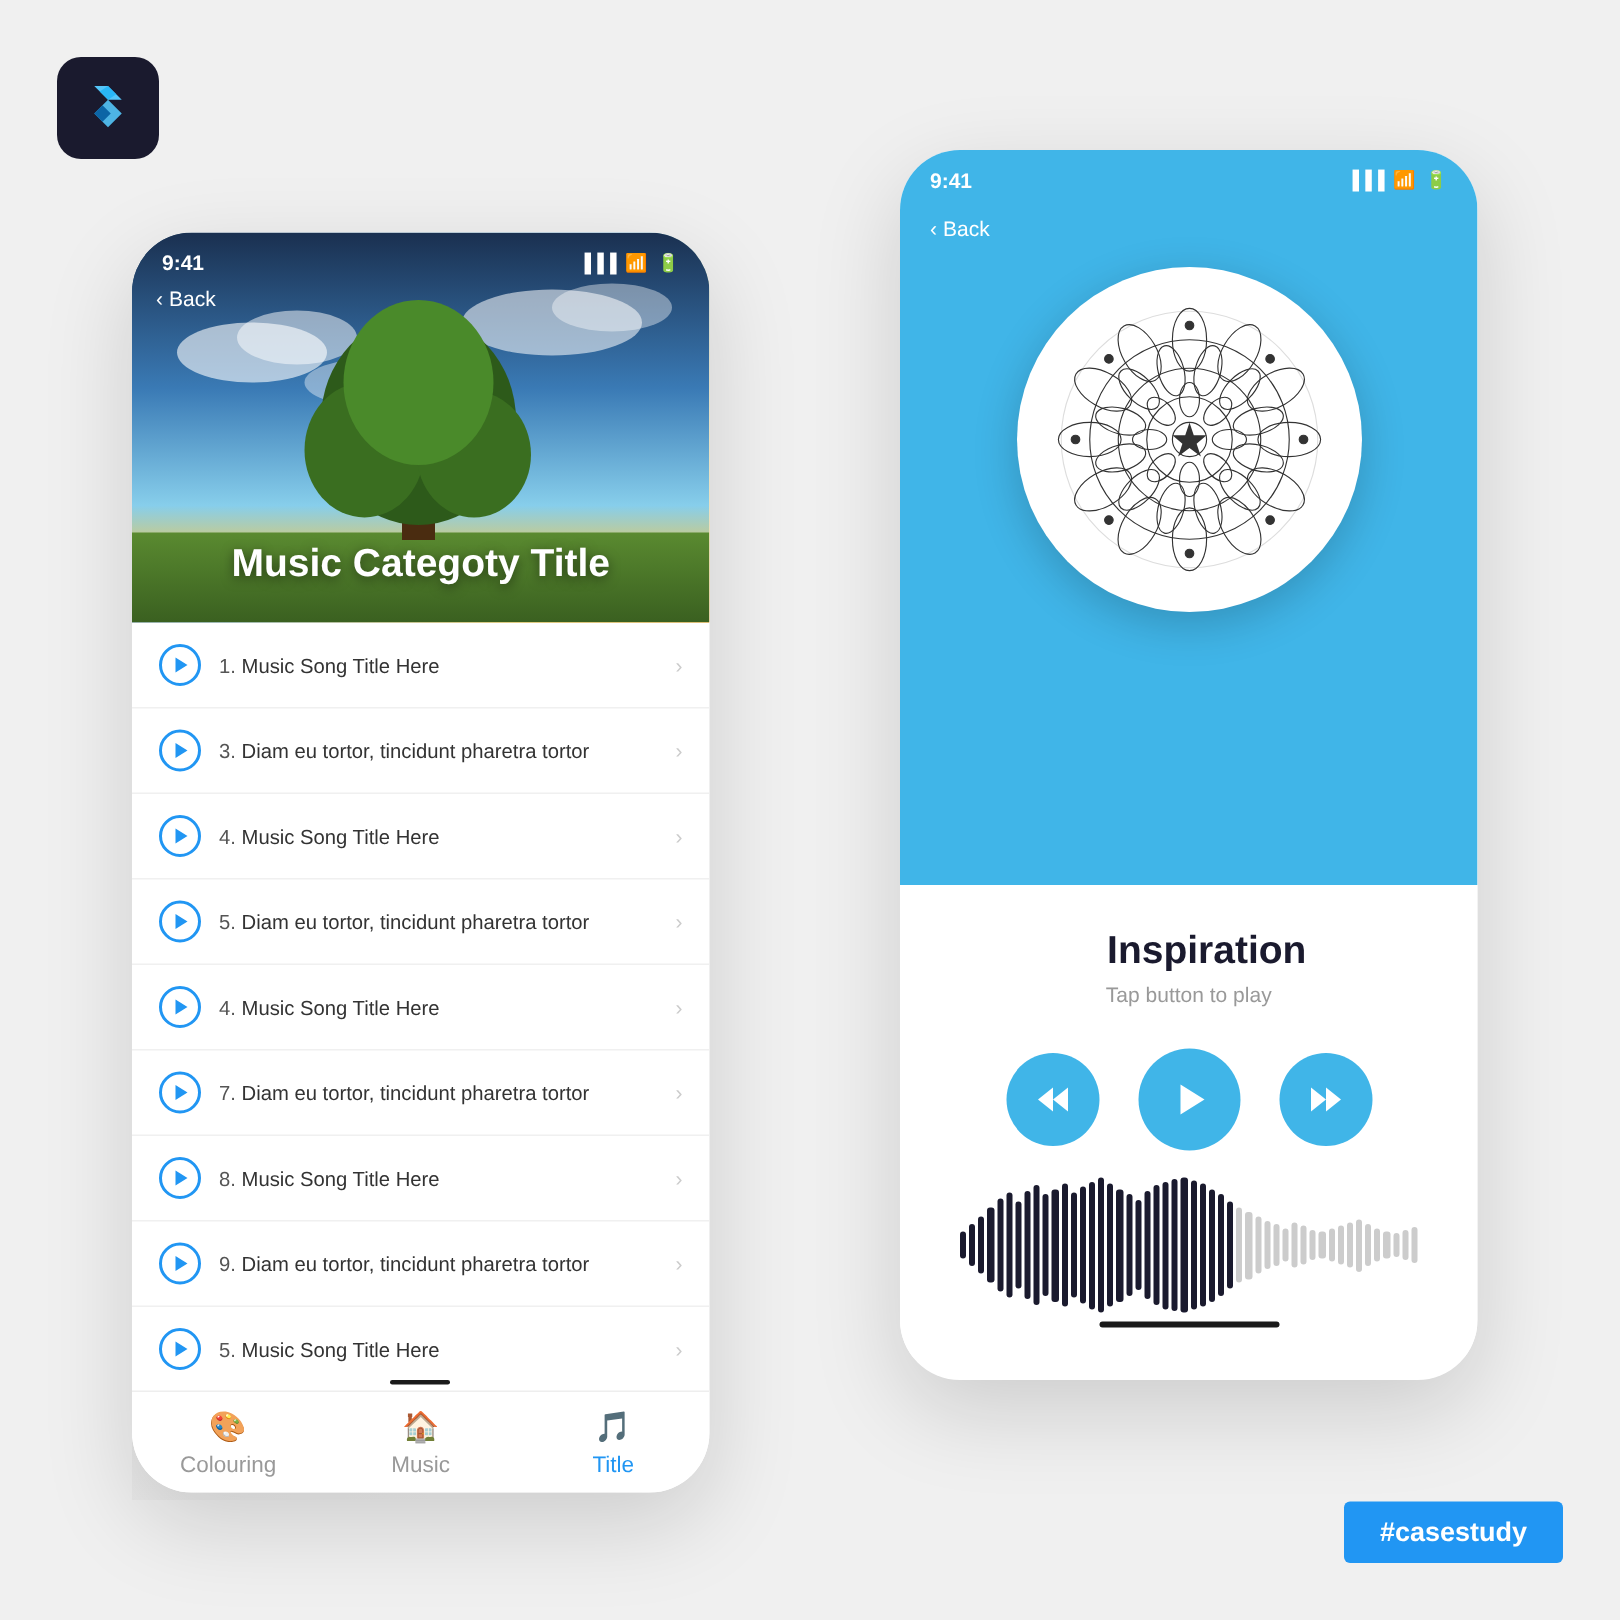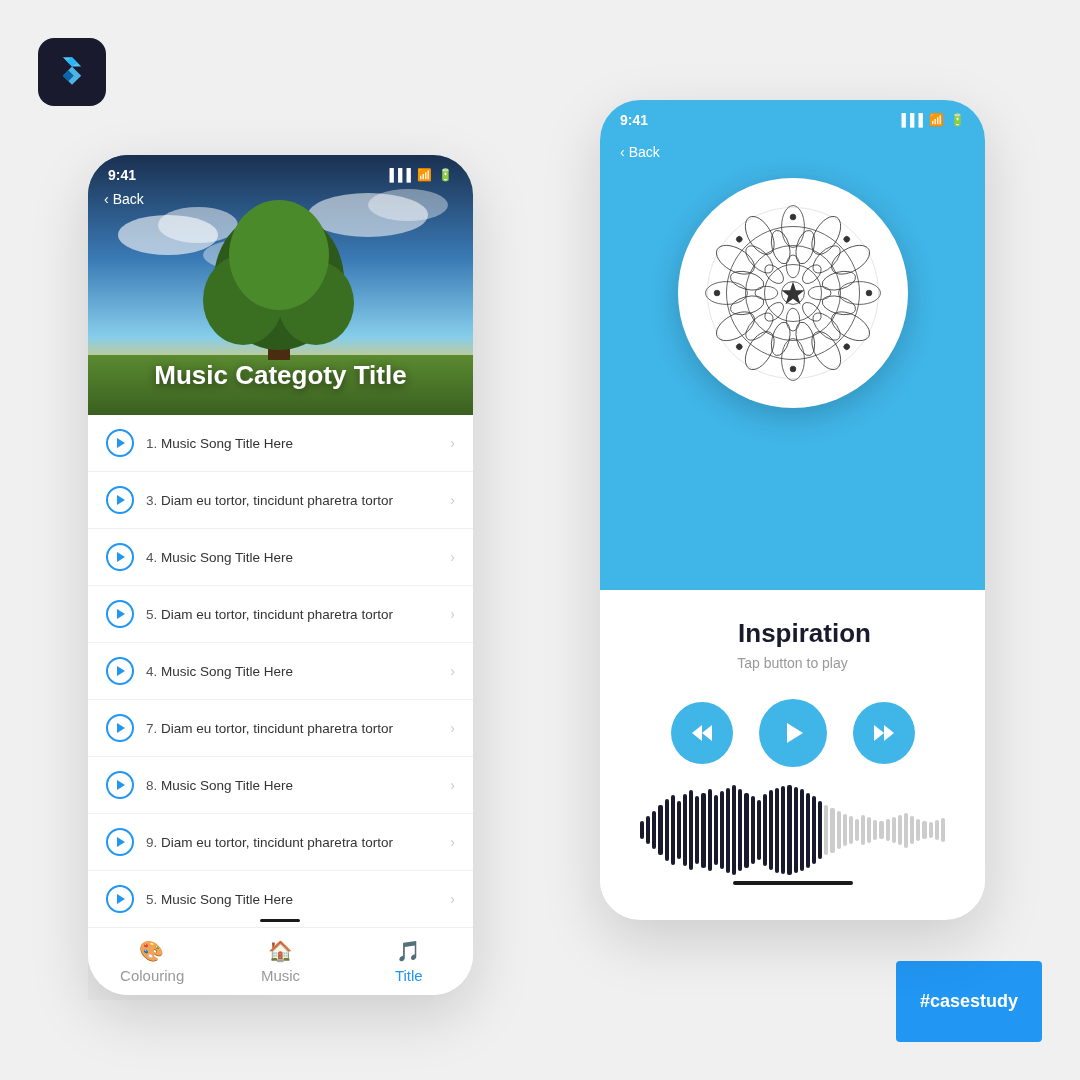--- a/index.html
+++ b/index.html
@@ -29,21 +29,21 @@
 
     
     .casestudy-badge {
       position: absolute;
       bottom: 38px;
       right: 38px;
       background: #2196F3;
       color: white;
       font-size: 18px;
       font-weight: 600;
-      padding: 30px 24px;
+      padding: 10px 24px;
       border-radius: 4px;
       text-align: right;
     }
 
     
     .phone-frame {
       position: absolute;
       background: white;
       border-radius: 40px;
       overflow: hidden;

